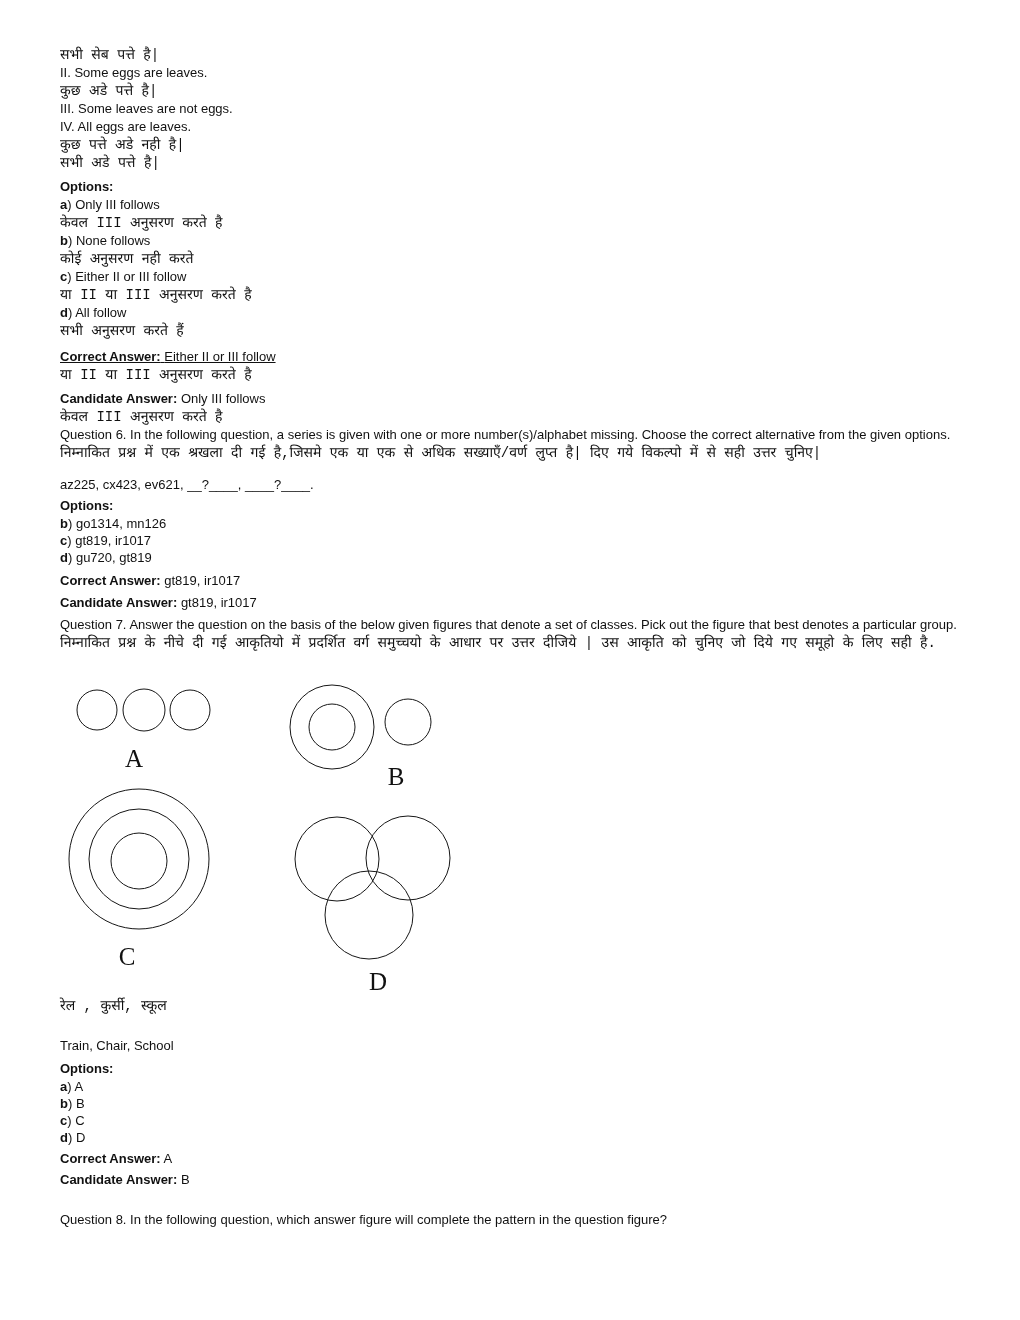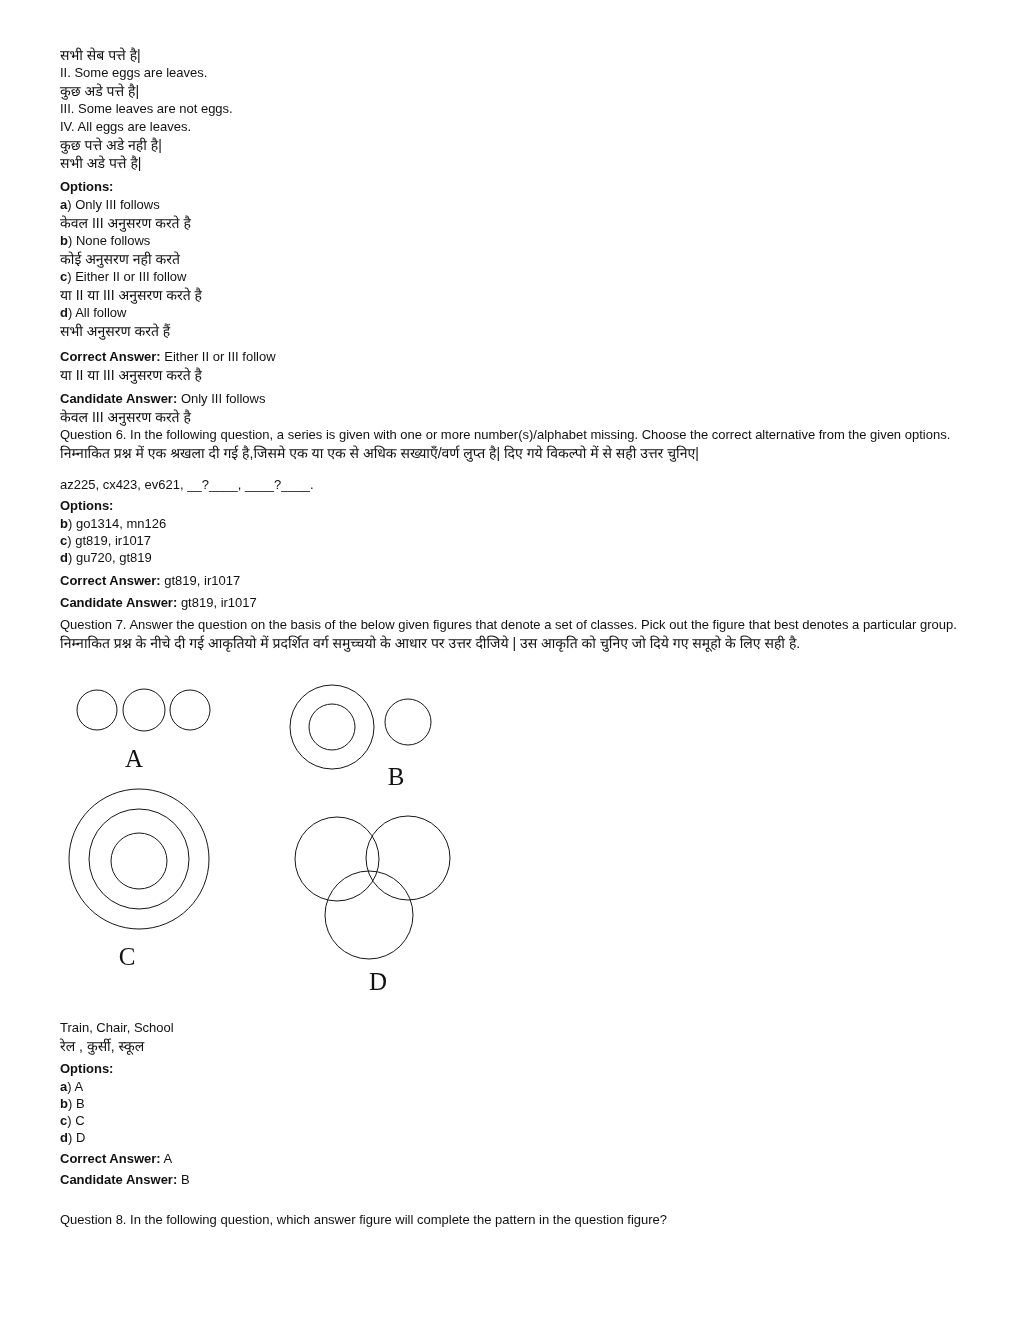--- a/index.html
+++ b/index.html
@@ -23,29 +23,29 @@
     height: 18px;
     white-space: nowrap;
   }
   .line17 {
     line-height: 17px;
     height: 17px;
     white-space: nowrap;
   }
   .hi {
     font-size: 14px;
-    font-family: Liberation Sans, sans-serif;
+    font-family: Liberation Mono, monospace;
   }
   .bold { font-weight: bold; }
   b { font-weight: bold; }
   .mt3 { margin-top: 3px; }
   .mt4 { margin-top: 4px; }
   .mt5 { margin-top: 5px; }
   .mt6 { margin-top: 6px; }
-  .mt8 { margin-top: 8px; }
+  .mt8 { margin-top: 8px; text-decoration: underline; }
   .mt12 { margin-top: 4px; }
   .mt14 { margin-top: 14px; }
   .mt20 { }
   .mt22 { margin-top: 22px; }
   .mt25 { margin-top: 25px; }
   .figures {
     position: relative;
     width: 460px;
     height: 320px;
   }
@@ -134,22 +134,22 @@
         </g>
         <g>
           <circle cx="277" cy="182" r="42"></circle>
           <circle cx="348" cy="181" r="42"></circle>
           <circle cx="309" cy="238" r="44"></circle>
           <text x="318" y="313">D</text>
         </g>
       </svg>
     </div>
 
+    <div class="line hi">रेल , कुर्सी, स्कूल</div>
     <div class="line mt22">Train, Chair, School</div>
-    <div class="line hi">रेल , कुर्सी, स्कूल</div>
 
     <div class="line bold mt5">Options:</div>
     <div class="line17"><b>a</b><span>) </span><span>A</span></div>
     <div class="line17"><b>b</b><span>) </span><span>B</span></div>
     <div class="line17"><b>c</b><span>) </span><span>C</span></div>
     <div class="line17"><b>d</b><span>) </span><span>D</span></div>
 
     <div class="line mt4"><b>Correct Answer:</b> <span>A</span></div>
     <div class="line mt3"><b>Candidate Answer:</b> <span>B</span></div>
   </section>

